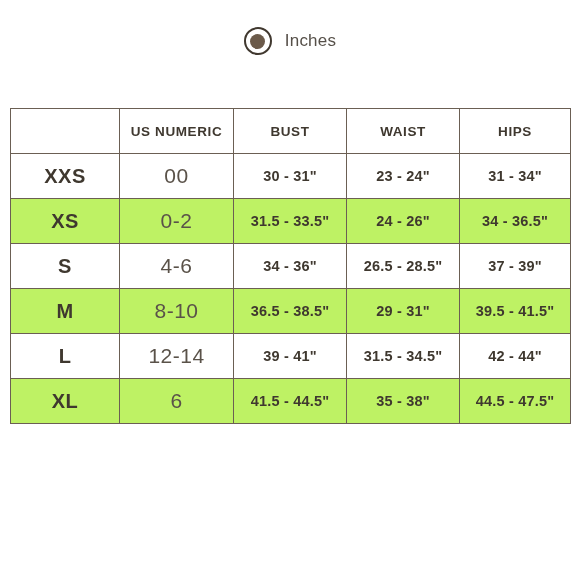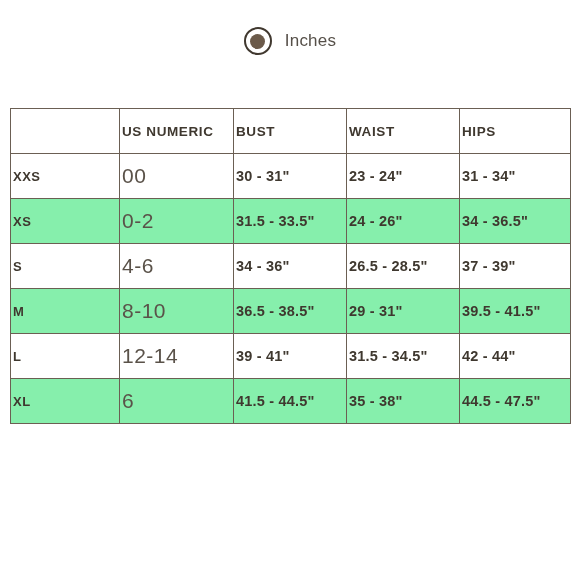--- a/index.html
+++ b/index.html
@@ -82,46 +82,46 @@
   table.size-chart {
     border-collapse: collapse;
     width: 560px;
     table-layout: fixed;
     background: #ffffff;
   }
   table.size-chart th,
   table.size-chart td {
     border: 1px solid #6b5f53;
     height: 45px;
-    text-align: left;
+    text-align: center;
     vertical-align: middle;
     padding: 0 2px;
     box-sizing: border-box;
   }
   table.size-chart col.c0 { width: 109px; }
   table.size-chart col.c1 { width: 114px; }
   table.size-chart col.c2 { width: 113px; }
   table.size-chart col.c3 { width: 113px; }
   table.size-chart col.c4 { width: 111px; }
 
   thead th {
     font-size: 13.5px;
     font-weight: bold;
     letter-spacing: 0.6px;
     color: #3f382f;
     font-family: "Liberation Sans", sans-serif;
     background: #ffffff;
   }
   thead th.blank { background: #ffffff; }
 
-  tbody tr.shade td { background: #86efac; }
+  tbody tr.shade td { background: #bef264; }
   tbody tr.plain td { background: #ffffff; }
 
   td.size-name {
-    font-size: 13px;
+    font-size: 20px;
     font-weight: bold;
     letter-spacing: 0.5px;
     color: #3f382f;
   }
   td.numeric {
     font-size: 21px;
     font-weight: normal;
     letter-spacing: 0.5px;
     color: #5a5249;
   }

